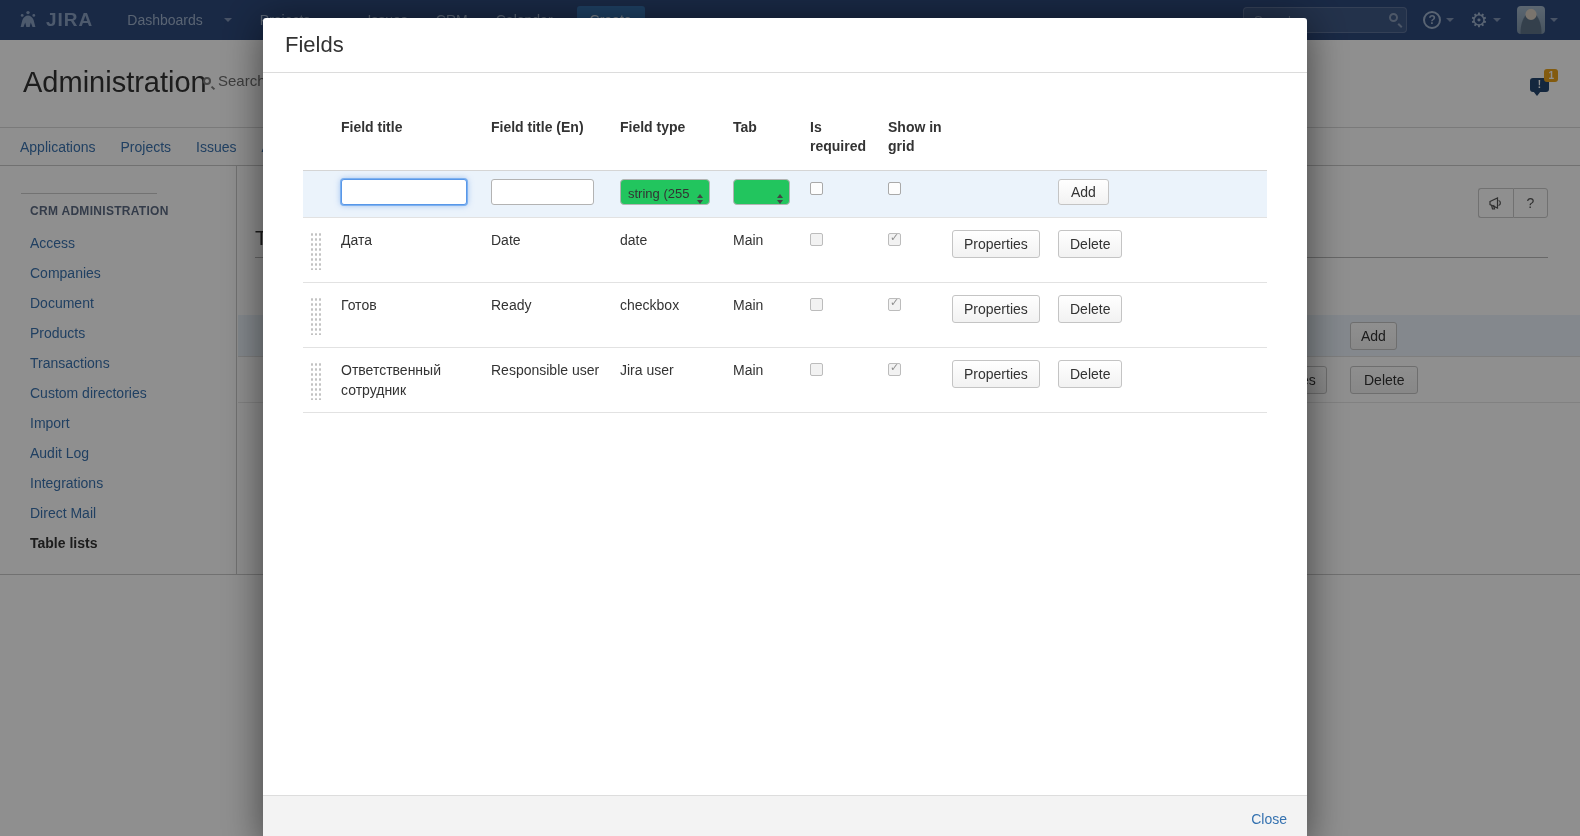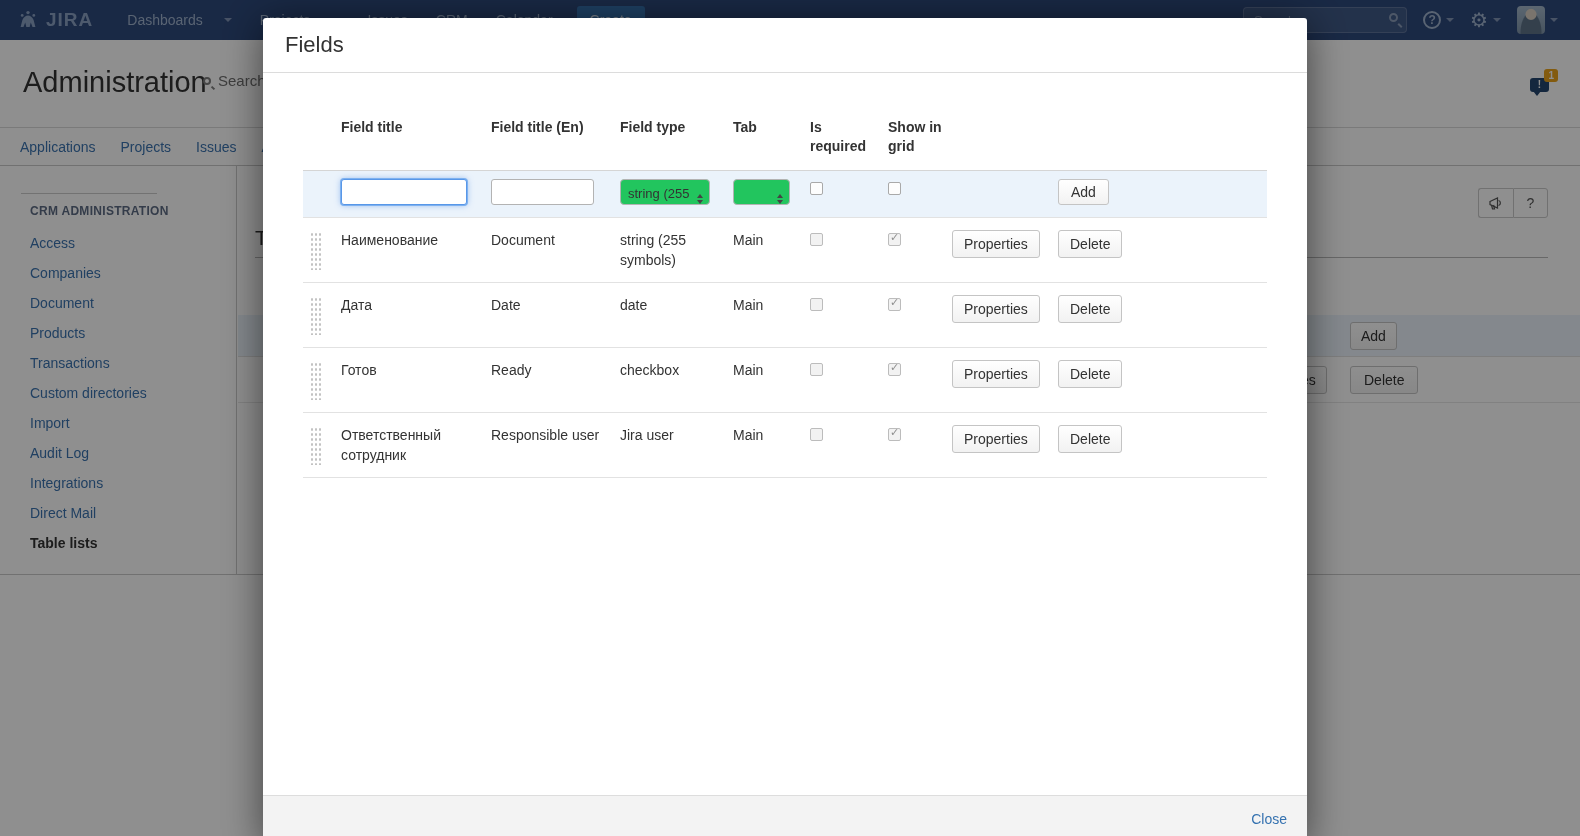--- a/index.html
+++ b/index.html
@@ -289,33 +289,20 @@
           </td>
           <td><input class="cb" type="checkbox" style=""></td>
           <td><input class="cb" type="checkbox" style=""></td>
           <td></td>
           <td><button class="aui-btn add-btn">Add</button></td>
         </tr>
           <tr>
     <td>
               <div class="drag-handle"></div>
             </td>
-    <td class="r-title">Наименование</td>
-    <td class="r-title-en c-titleEn">Document</td>
-    <td class="r-type c-type">string (255 symbols)</td>
-    <td class="r-tab">Main</td>
-    <td><input class="cb r-req" type="checkbox" disabled="" style=""></td>
-    <td><input class="cb r-grid" type="checkbox" disabled="" checked="" style=""></td>
-    <td><button class="aui-btn row-btn r-props">Properties</button></td>
-    <td><button class="aui-btn row-btn r-del">Delete</button></td>
-  </tr>
-          <tr>
-    <td>
-              <div class="drag-handle"></div>
-            </td>
     <td class="r-title">Дата</td>
     <td class="r-title-en c-titleEn">Date</td>
     <td class="r-type c-type">date</td>
     <td class="r-tab">Main</td>
     <td><input class="cb r-req" type="checkbox" disabled="" style=""></td>
     <td><input class="cb r-grid" type="checkbox" disabled="" checked="" style=""></td>
     <td><button class="aui-btn row-btn r-props">Properties</button></td>
     <td><button class="aui-btn row-btn r-del">Delete</button></td>
   </tr>
           <tr>

